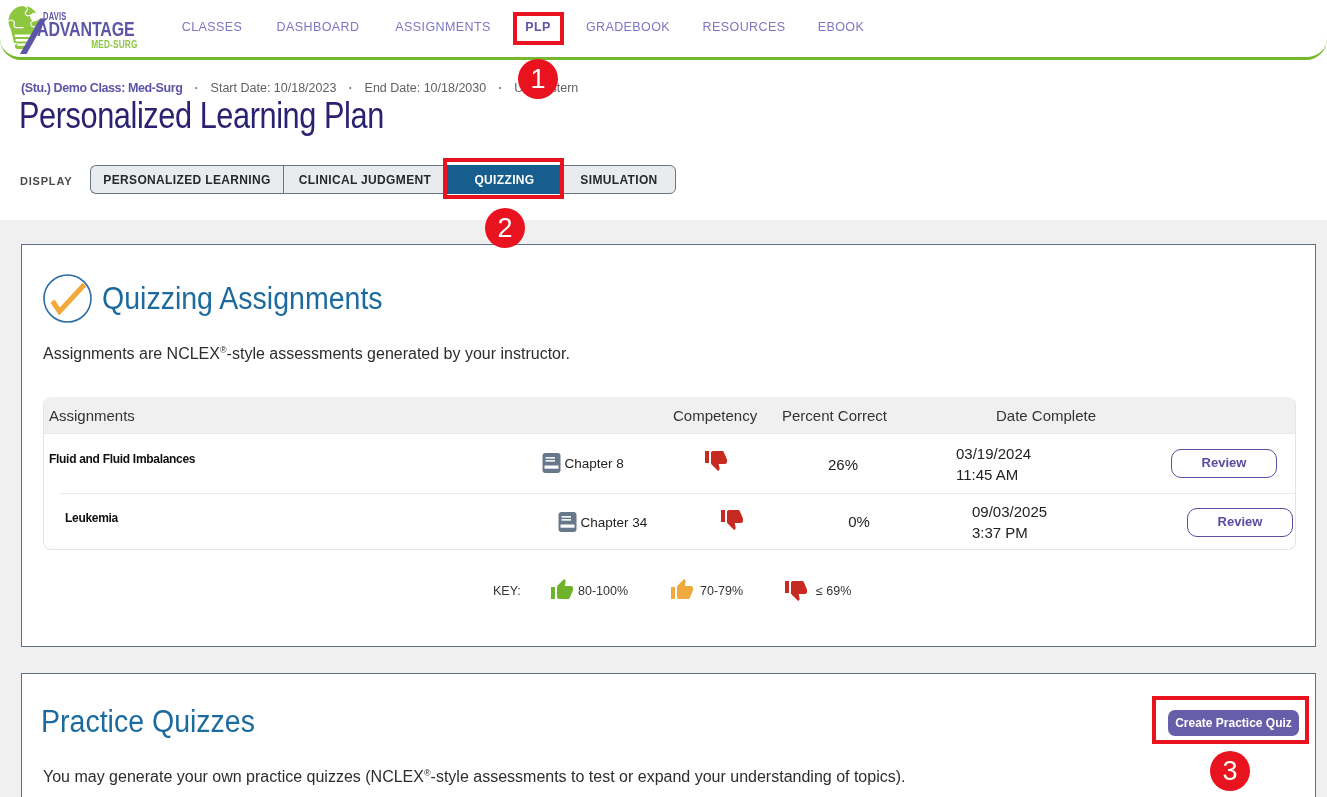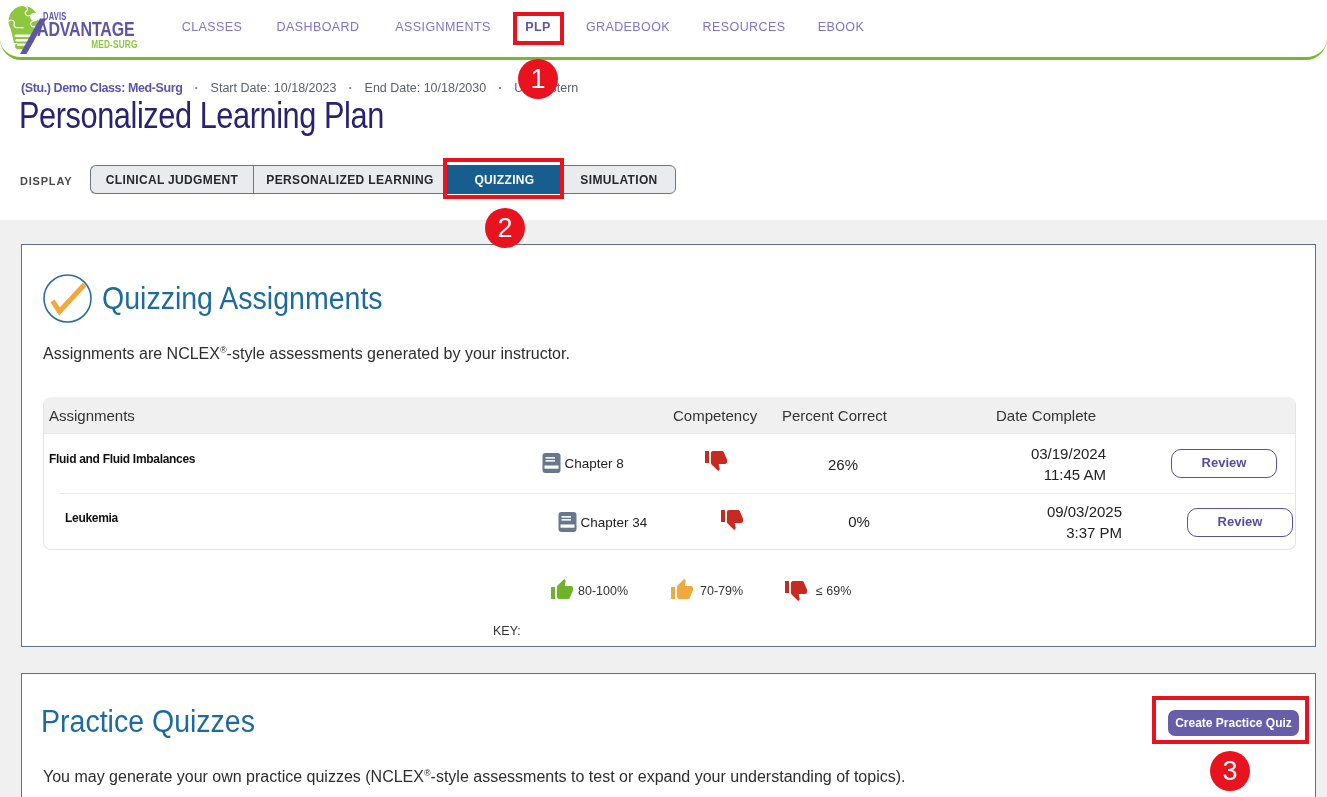--- a/index.html
+++ b/index.html
@@ -37,21 +37,21 @@
 .tbl { position:absolute; left:21px; top:152px; width:1253px; border:1px solid #e4e4e4; border-radius:8px; border-top:none; }
 .thead { height:36px; background:#f0f0f1; border-radius:8px 8px 0 0; position:relative; font-size:15px; color:#333; }
 .thead span { position:absolute; top:10px; }
 .trow { height:60px; position:relative; border-top:1px solid #e9e9e9; background:#fff; font-size:15px; color:#222; }
 .trow:last-child { border-radius:0 0 8px 8px; }
 .aname { position:absolute; left:5px; top:18px; font-size:12px; letter-spacing:-0.3px; font-weight:700; color:#101010; }
 .chap { position:absolute; left:498px; top:19px; display:flex; align-items:center; font-size:13.5px; color:#222; }
 .chap svg { margin-right:3.5px; }
 .thumbcell { position:absolute; left:640px; width:64px; text-align:center; top:14px; }
 .pct { position:absolute; left:749px; width:100px; text-align:center; top:22px; }
-.datec { position:absolute; left:912px; width:150px; text-align:right; top:9px; line-height:21px; }
+.datec { position:absolute; left:912px; width:150px; text-align:left; top:9px; line-height:21px; }
 .review { position:absolute; left:1127px; top:15px; width:106px; height:29px; border:1.5px solid #5a4fa0; border-radius:10px; color:#584ca0; font-weight:700; font-size:13px; text-align:center; line-height:26px; background:#fff; }
 .keyrow { position:absolute; left:0; top:330px; width:1295px; height:26px; font-size:12.5px; color:#333; }
 .keyrow .ki { position:absolute; top:3px; display:flex; align-items:center; }
 
 #pq-title { position:absolute; left:19px; top:30px; }
 #pq-intro { position:absolute; left:21px; top:94px; font-size:16px; color:#2d2d2d; }
 .createbtn { position:absolute; left:1146px; top:36px; width:131px; height:26px; background:#675da9; border-radius:7px; color:#fff; font-size:12px; font-weight:700; text-align:center; line-height:26px; }
 
 .redbox { position:absolute; border:4px solid #e8131f; }
 .redcircle { position:absolute; width:40px; height:40px; background:#e8131f; border-radius:50%; color:#fff; font-size:27px; text-align:center; line-height:40px; z-index:30; }
@@ -85,22 +85,22 @@
     <a class="plain" style="left:744px;">RESOURCES</a>
     <a class="plain" style="left:841px;">EBOOK</a>
   </div>
 </div>
 
 <div class="crumb"><b>(Stu.) Demo Class: Med-Surg</b><span class="dot">·</span>Start Date: 10/18/2023<span class="dot">·</span>End Date: 10/18/2030<span class="dot">·</span>US/Eastern</div>
 <h1>Personalized Learning Plan</h1>
 
 <div class="display-label">DISPLAY</div>
 <div class="btngroup">
+  <div class="tb" style="width:193px;">PERSONALIZED LEARNING</div>
   <div class="tb" style="width:163px;">CLINICAL JUDGMENT</div>
-  <div class="tb" style="width:193px;">PERSONALIZED LEARNING</div>
   <div class="tb active" style="width:116px;">QUIZZING</div>
   <div class="tb" style="width:114px;">SIMULATION</div>
 </div>
 
 <div class="card" id="card1">
   <div class="checkwrap">
     <svg width="49" height="49" viewBox="0 0 49 49">
       <circle cx="24.5" cy="24.5" r="23.5" fill="none" stroke="#2e6da4" stroke-width="1.6"></circle>
       <path d="M9.5 27 L16.5 37.5 L41.5 10.5" fill="none" stroke="#f3a83b" stroke-width="5"></path>
     </svg>
@@ -139,21 +139,21 @@
           </svg>Chapter 34</div>
       <div class="thumbcell" style="top:13px;"><svg width="24" height="24" viewBox="0 0 24 24">
             <path fill="#c62a21" transform="scale(-1,1) translate(-24,0)" d="M15 3H6c-.83 0-1.54.5-1.84 1.22l-3.02 7.05c-.09.23-.14.47-.14.73v2c0 1.1.9 2 2 2h6.31l-.95 4.57-.03.32c0 .41.17.79.44 1.06L9.83 23l6.59-6.59c.36-.36.58-.86.58-1.41V5c0-1.1-.9-2-2-2zm4 0v12h4V3h-4z"></path>
           </svg></div>
       <div class="pct" style="top:19px;">0%</div>
       <div class="datec" style="top:7px;">09/03/2025<br>3:37 PM</div>
       <div class="review" style="top:14px;">Review</div>
     </div>
   </div>
   <div class="keyrow">
-    <span style="position:absolute;left:471px;top:9px;margin-top:40px;">KEY:</span>
+    <span style="position:absolute;left:471px;top:9px;">KEY:</span>
     <span class="ki" style="left:528px;">
         <svg width="24" height="24" viewBox="0 0 24 24">
           <path fill="#6fb32b" d="M1 21h4V9H1v12zM23 10c0-1.1-.9-2-2-2h-6.31l.95-4.57.03-.32c0-.41-.17-.79-.44-1.06L14.17 1 7.58 7.59C7.22 7.95 7 8.45 7 9v10c0 1.1.9 2 2 2h9c.83 0 1.54-.5 1.84-1.22l3.02-7.05c.09-.23.14-.47.14-.73v-2z"></path>
         </svg>
       </span>
     <span style="position:absolute;left:556px;top:9px;">80-100%</span>
     <span class="ki" style="left:648px;">
         <svg width="24" height="24" viewBox="0 0 24 24">
           <path fill="#f0a93c" d="M1 21h4V9H1v12zM23 10c0-1.1-.9-2-2-2h-6.31l.95-4.57.03-.32c0-.41-.17-.79-.44-1.06L14.17 1 7.58 7.59C7.22 7.95 7 8.45 7 9v10c0 1.1.9 2 2 2h9c.83 0 1.54-.5 1.84-1.22l3.02-7.05c.09-.23.14-.47.14-.73v-2z"></path>
         </svg>

